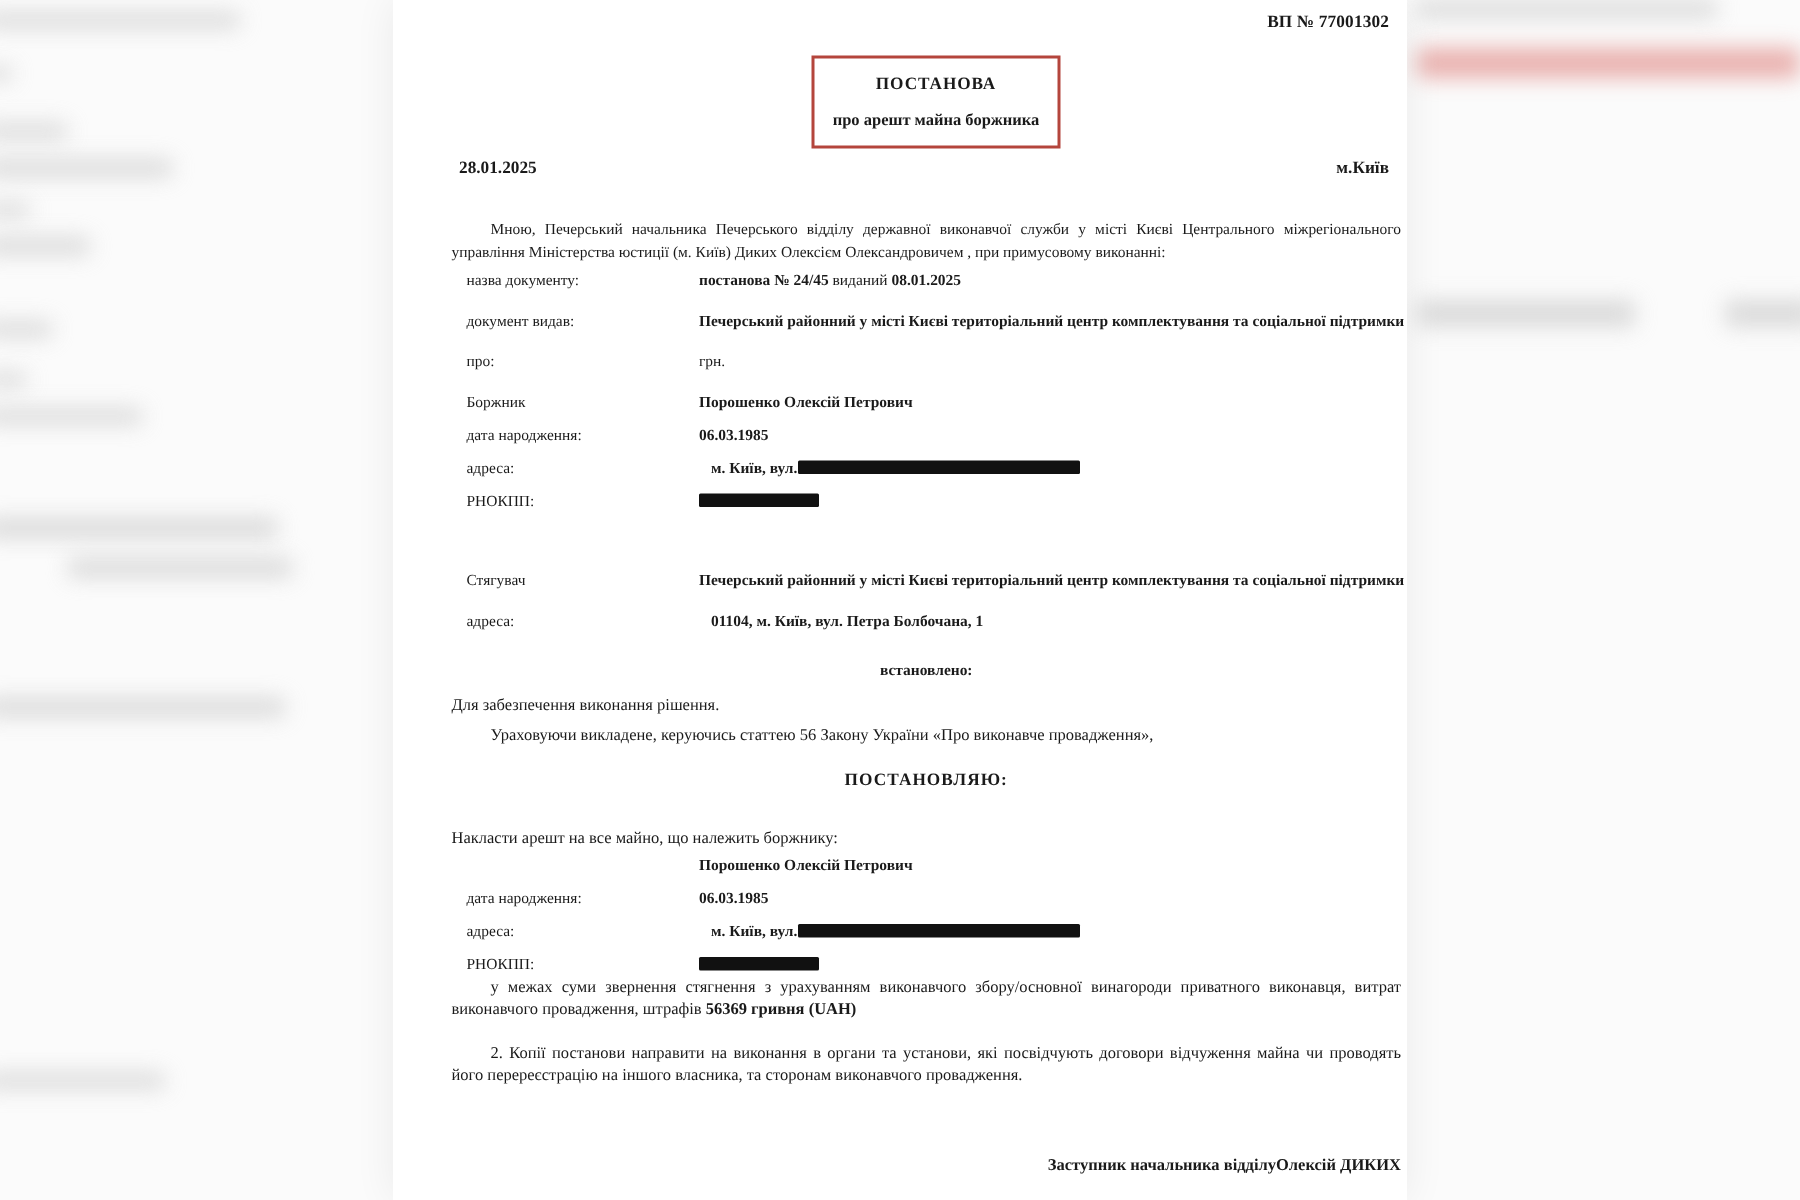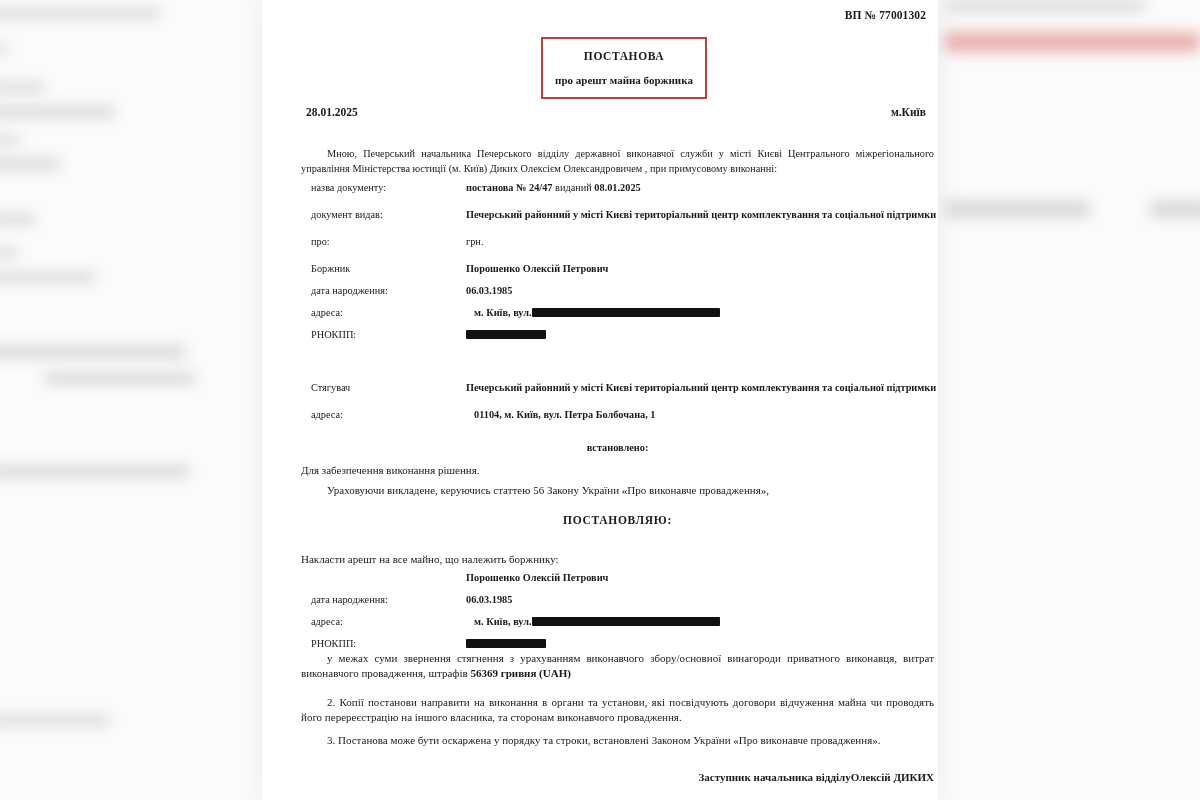--- a/index.html
+++ b/index.html
@@ -228,21 +228,21 @@
 
     <div class="doc-date">28.01.2025</div>
     <div class="doc-city">м.Київ</div>
 
     <div class="intro">Мною, Печерський начальника Печерського відділу державної виконавчої служби у місті Києві Центрального міжрегіонального управління Міністерства юстиції (м. Київ) Диких Олексієм Олександровичем , при примусовому виконанні:</div>
 
     <div class="rows">
 
       <div class="row gap-l">
         <div class="lbl">назва документу:</div>
-        <div class="val"><span>постанова № 24/47</span><span class="thin"> виданий </span><span>08.01.2025</span></div>
+        <div class="val"><span>постанова № 24/45</span><span class="thin"> виданий </span><span>08.01.2025</span></div>
       </div>
 
       <div class="row gap-l">
         <div class="lbl">документ видав:</div>
         <div class="val just">Печерський районний у місті Києві територіальний центр комплектування та соціальної підтримки</div>
       </div>
 
       <div class="row gap-l">
         <div class="lbl">про:</div>
         <div class="val norm">
@@ -317,21 +317,20 @@
         <div class="val">
           <span class="redact" style="width:80px"></span>
         </div>
       </div>
     </div>
 
     <div class="abs para ind" style="left:13px; top:651px; width:633px;"><span style="font-weight:normal">у межах суми звернення стягнення з урахуванням виконавчого збору/основної винагороди приватного виконавця, витрат виконавчого провадження, штрафів </span><span style="font-weight:bold">56369 гривня (UAH)</span></div>
 
     <div class="abs para ind" style="left:13px; top:695px; width:633px;">2. Копії постанови направити на виконання в органи та установи, які посвідчують договори відчуження майна чи проводять його перереєстрацію на іншого власника, та сторонам виконавчого провадження.</div>
 
-    <div class="abs para ind" style="left:13px; top:733px; width:633px;">3. Постанова може бути оскаржена у порядку та строки, встановлені Законом України «Про виконавче провадження».</div>
 
     <div class="signature">
       <span>Заступник начальника відділу</span>
       <span>Олексій ДИКИХ</span>
     </div>
 
   </div>
 </div>
 
 </body></html>

